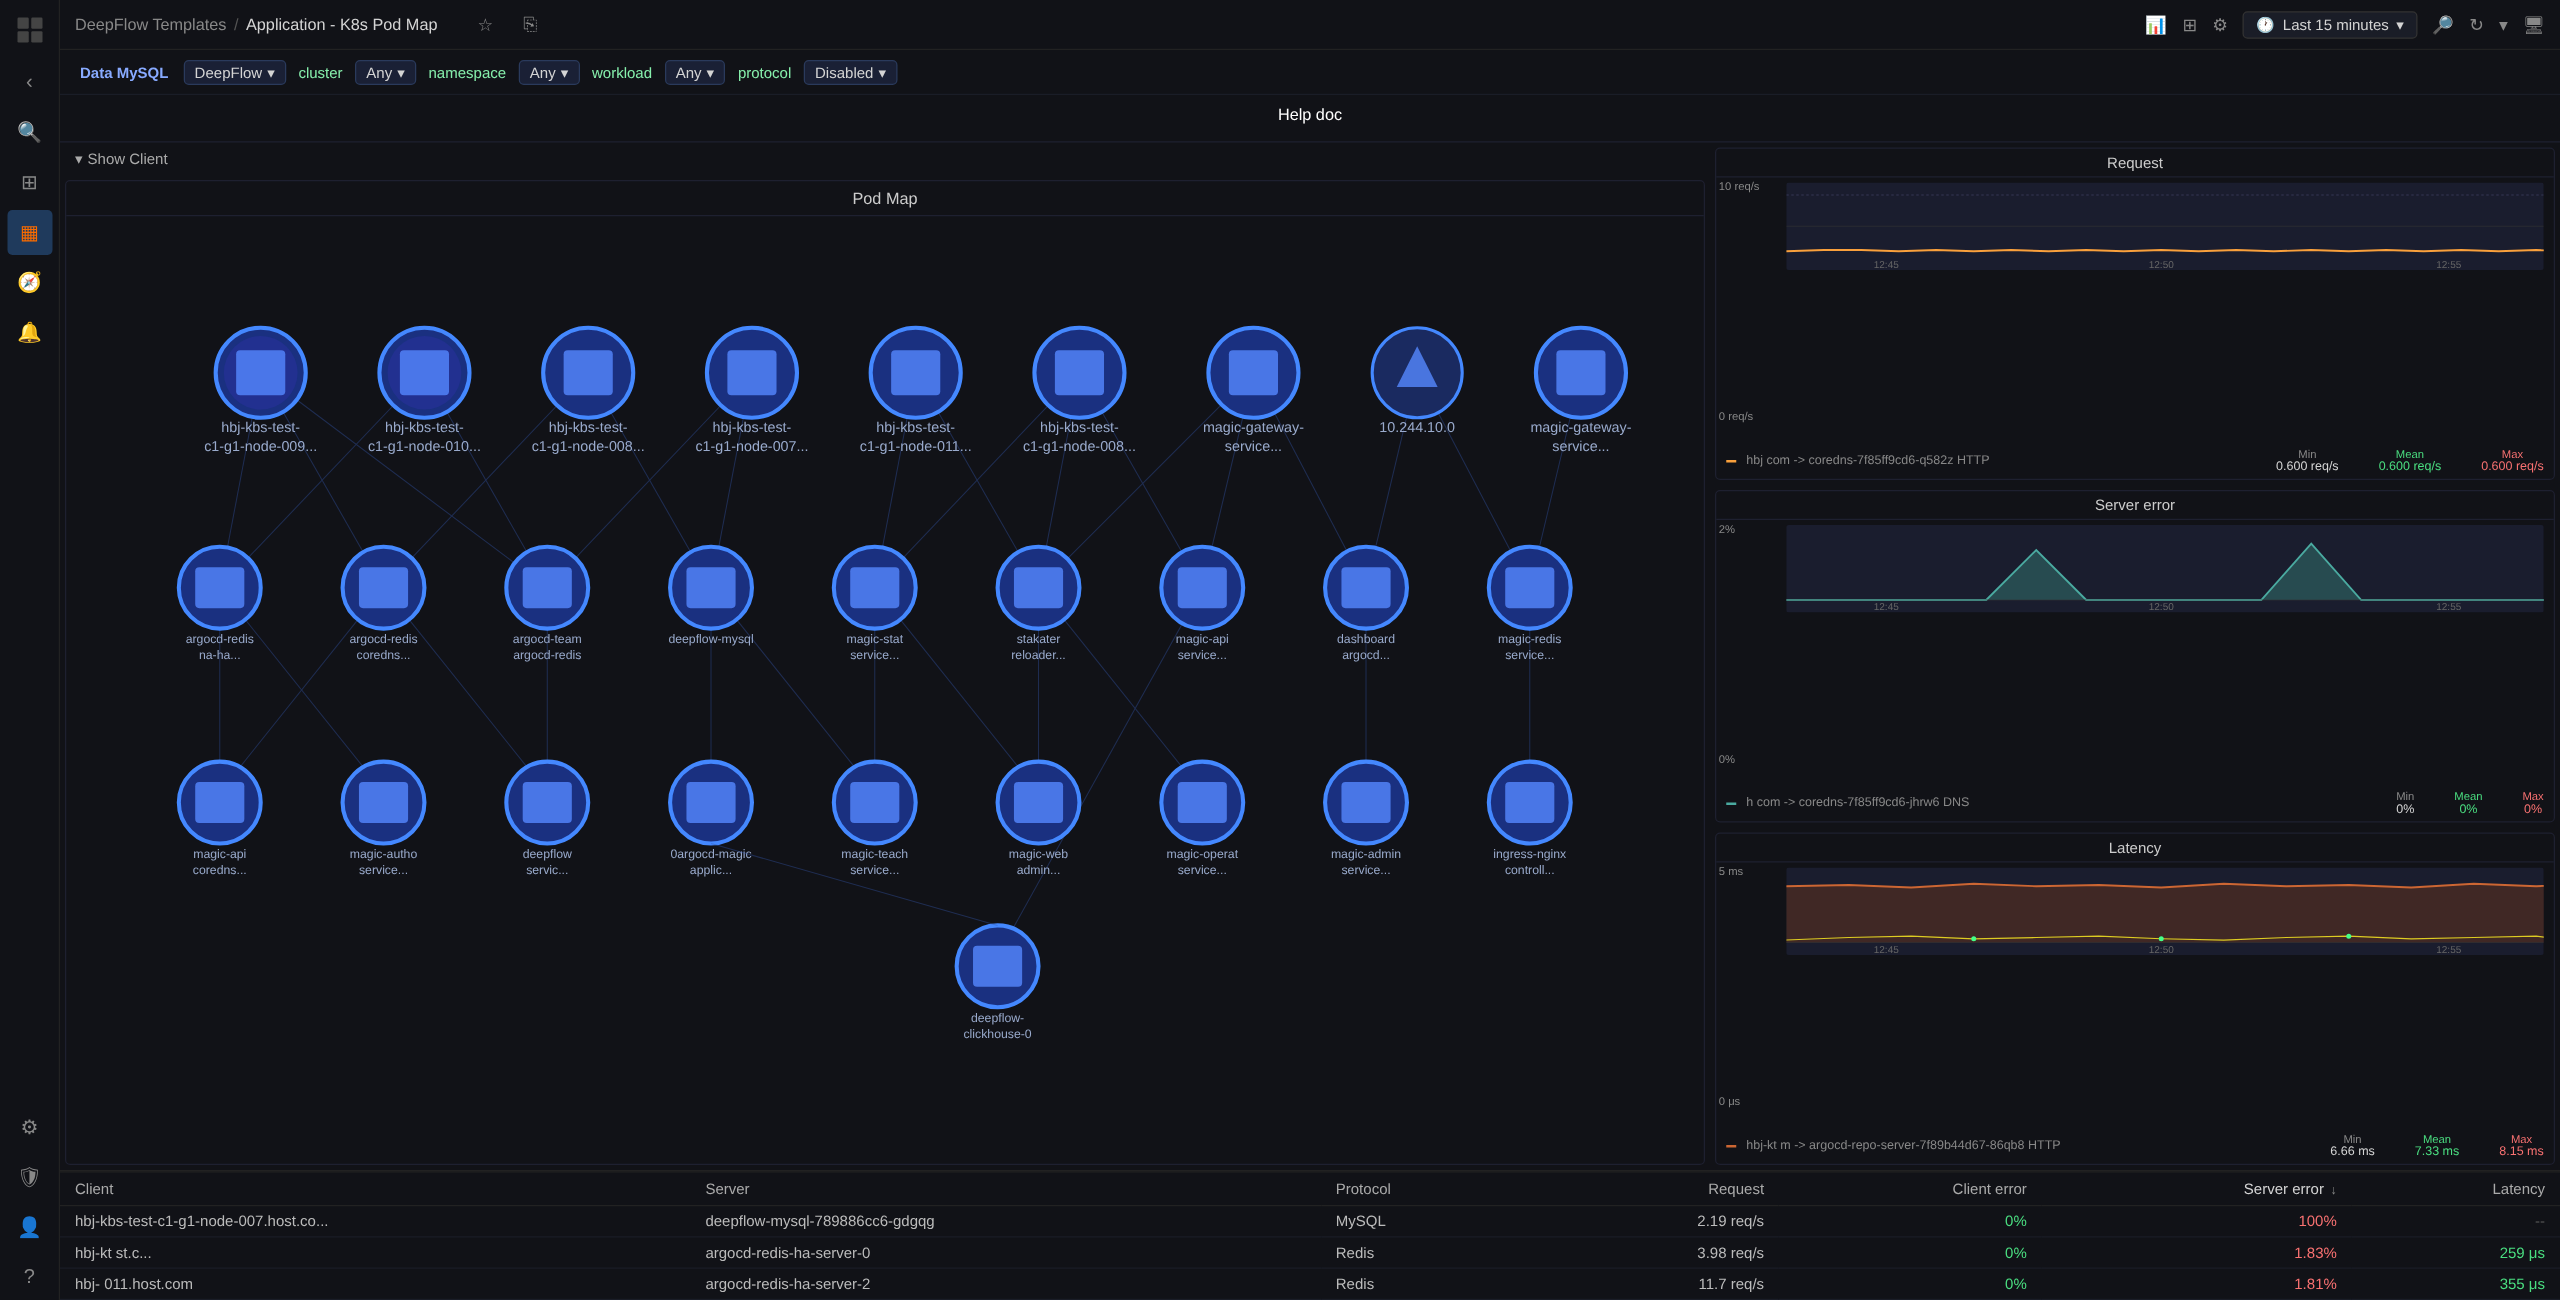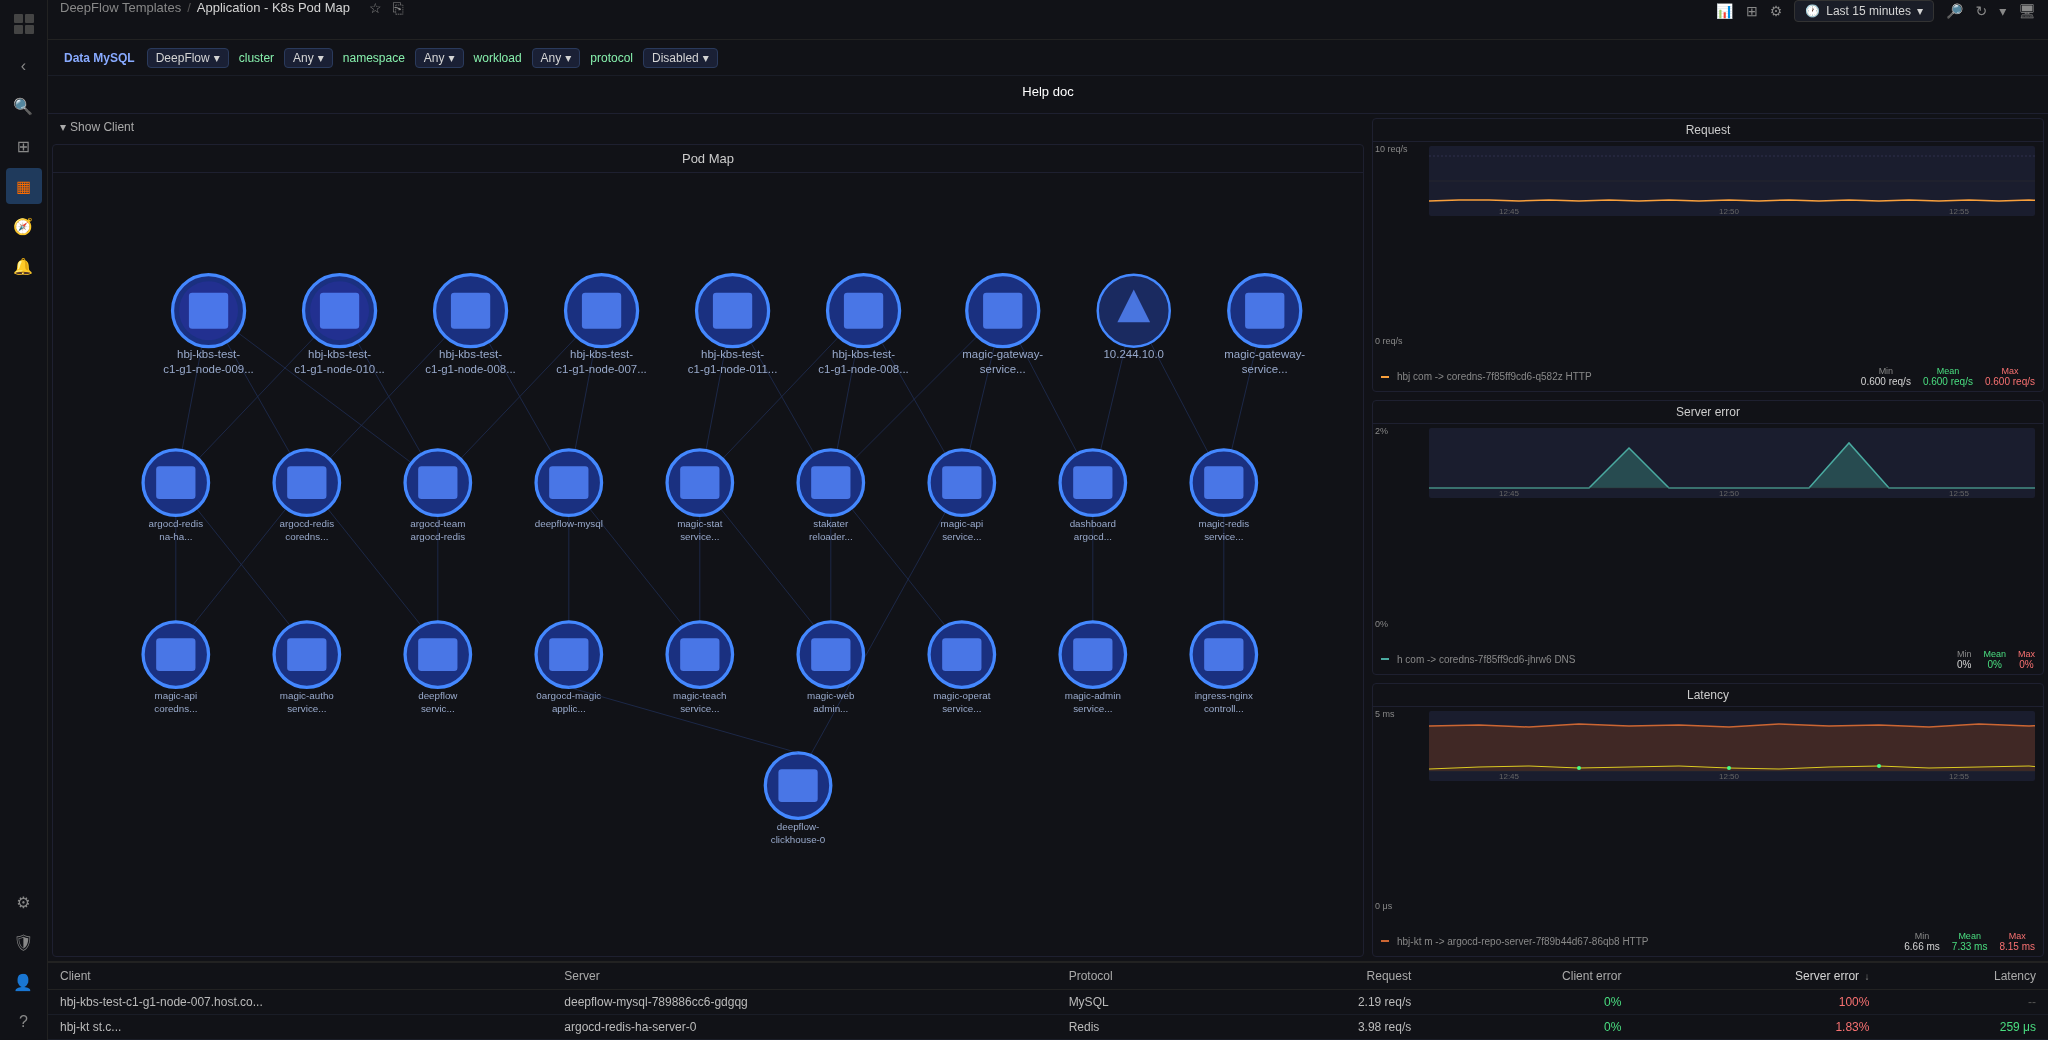--- a/index.html
+++ b/index.html
@@ -48,23 +48,23 @@
       flex-direction: column;
       overflow: hidden;
     }
 
     
     .topbar {
       height: 40px;
       background: #111217;
       border-bottom: 1px solid #222;
       display: flex;
-      align-items: flex-start;
+      align-items: center;
       padding: 0 12px;
-      gap: 11px;
+      gap: 24px;
     }
     .topbar-title {
       color: #888;
       font-size: 13px;
       display: flex; align-items: center; gap: 6px;
     }
     .topbar-title .sep { color: #555; }
     .topbar-title .current { color: #d4d4d4; }
     .topbar-icons {
       margin-left: auto;
@@ -243,21 +243,21 @@
       width: 8px; height: 2px;
       display: inline-block;
     }
 
     .legend-stats {
       margin-left: auto;
       display: flex;
       gap: 12px;
     }
 
-    .stat-item { display: flex; flex-direction: column; align-items: center; }
+    .stat-item { display: flex; flex-direction: column; align-items: center; margin-left: 20px; }
     .stat-label { font-size: 9px; color: #888; }
     .stat-value { font-size: 10px; color: #d4d4d4; }
 
     
     .pod-path-section {
       background: #111217;
       border-top: 1px solid #222;
     }
 
     .pod-path-title {
@@ -777,19 +777,28 @@
   </tr>
               <tr>
     <td title="hbj-kt                    st.c...">hbj-kt                    st.c...</td>
     <td>argocd-redis-ha-server-0</td>
     <td>Redis</td>
     <td class="right">3.98 req/s</td>
     <td class="green">0%</td>
     <td class="red">1.83%</td>
     <td style="text-align:right;color:#4ade80;">259 μs</td>
   </tr>
+              <tr>
+    <td title="hbj-          011.host.com">hbj-          011.host.com</td>
+    <td>argocd-redis-ha-server-2</td>
+    <td>Redis</td>
+    <td class="right">11.7 req/s</td>
+    <td class="green">0%</td>
+    <td class="red">1.81%</td>
+    <td style="text-align:right;color:#4ade80;">355 μs</td>
+  </tr>
             </tbody>
         </table>
       </div>
     </div>
 
   </div>
 </div>
 
 </body></html>

